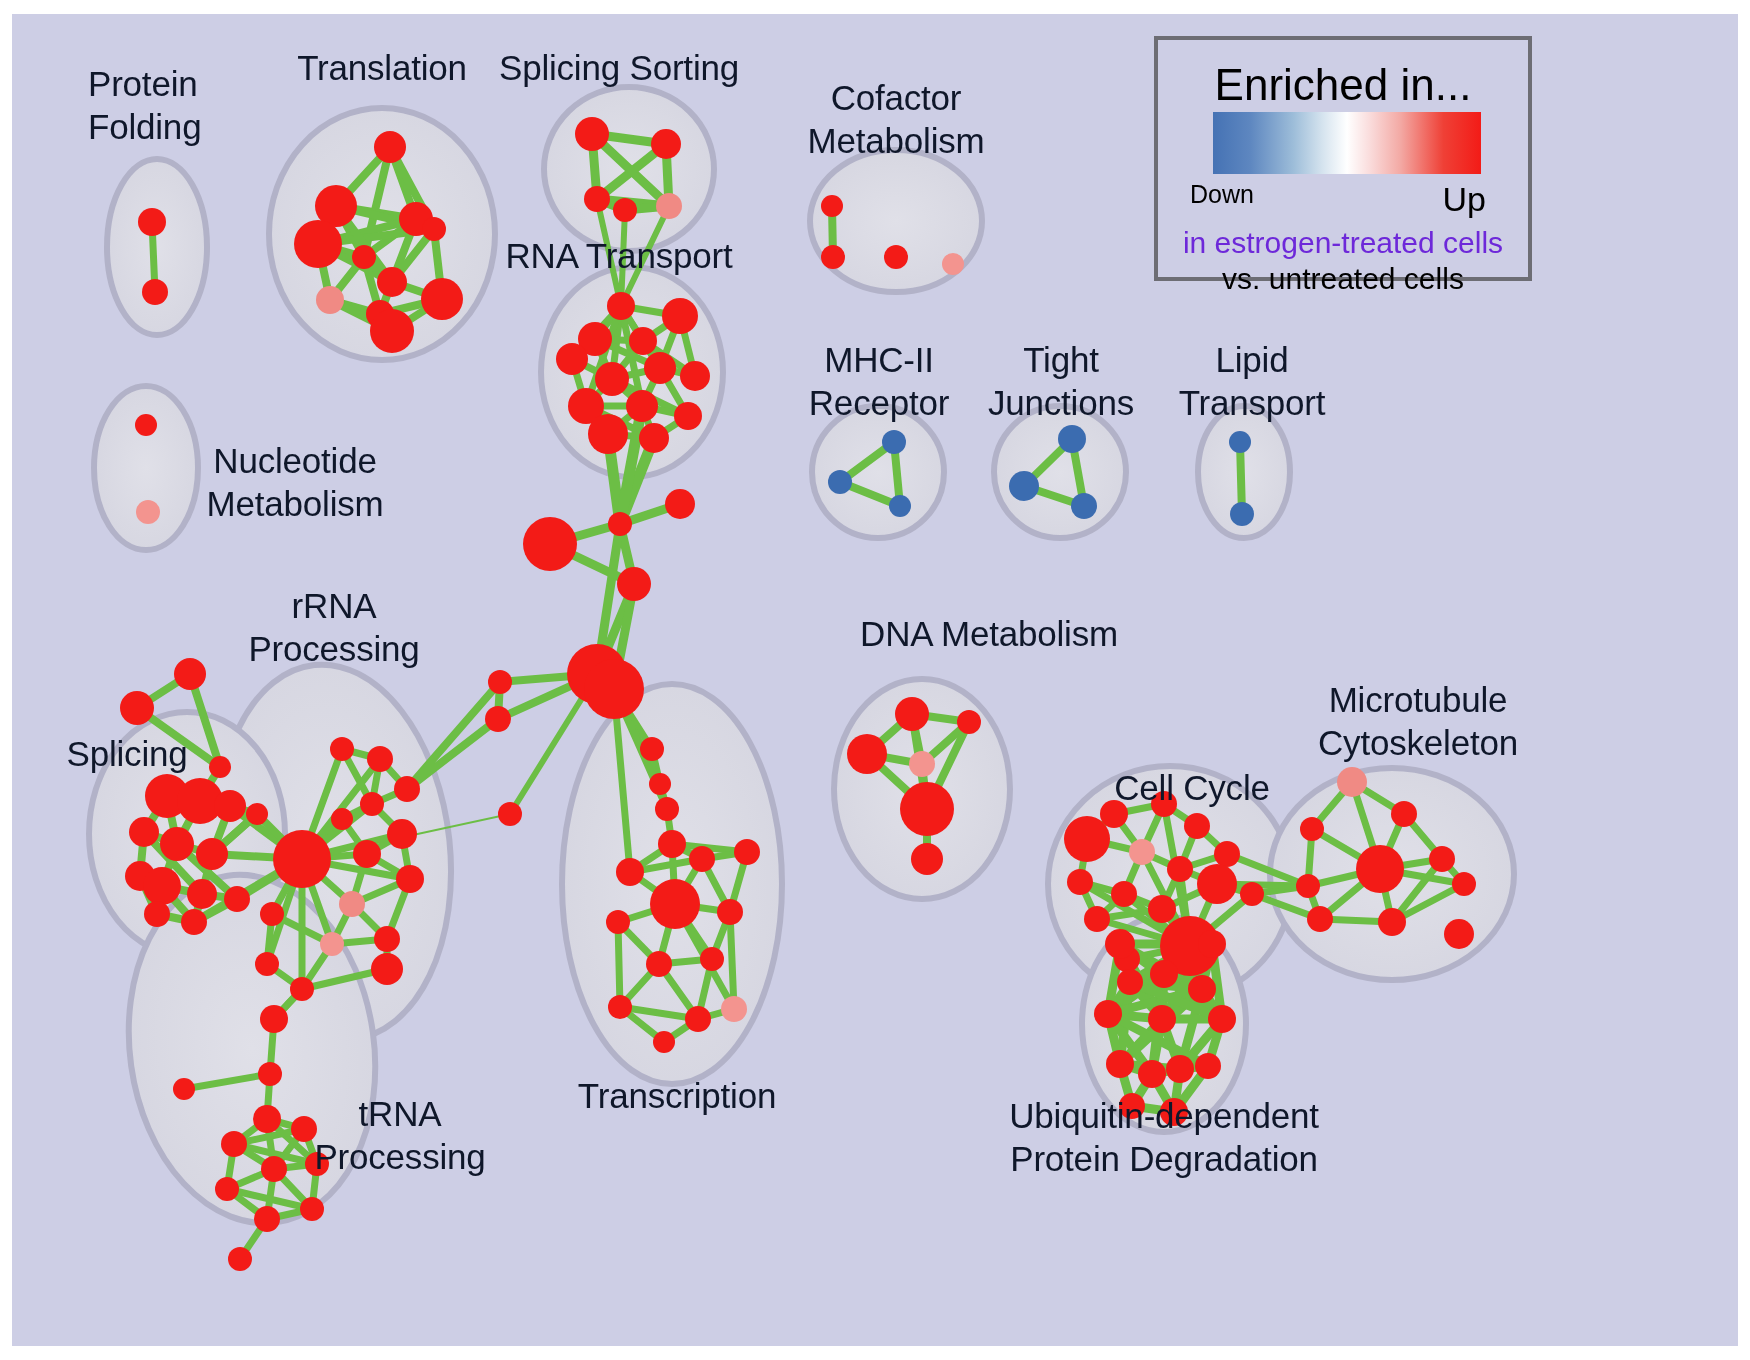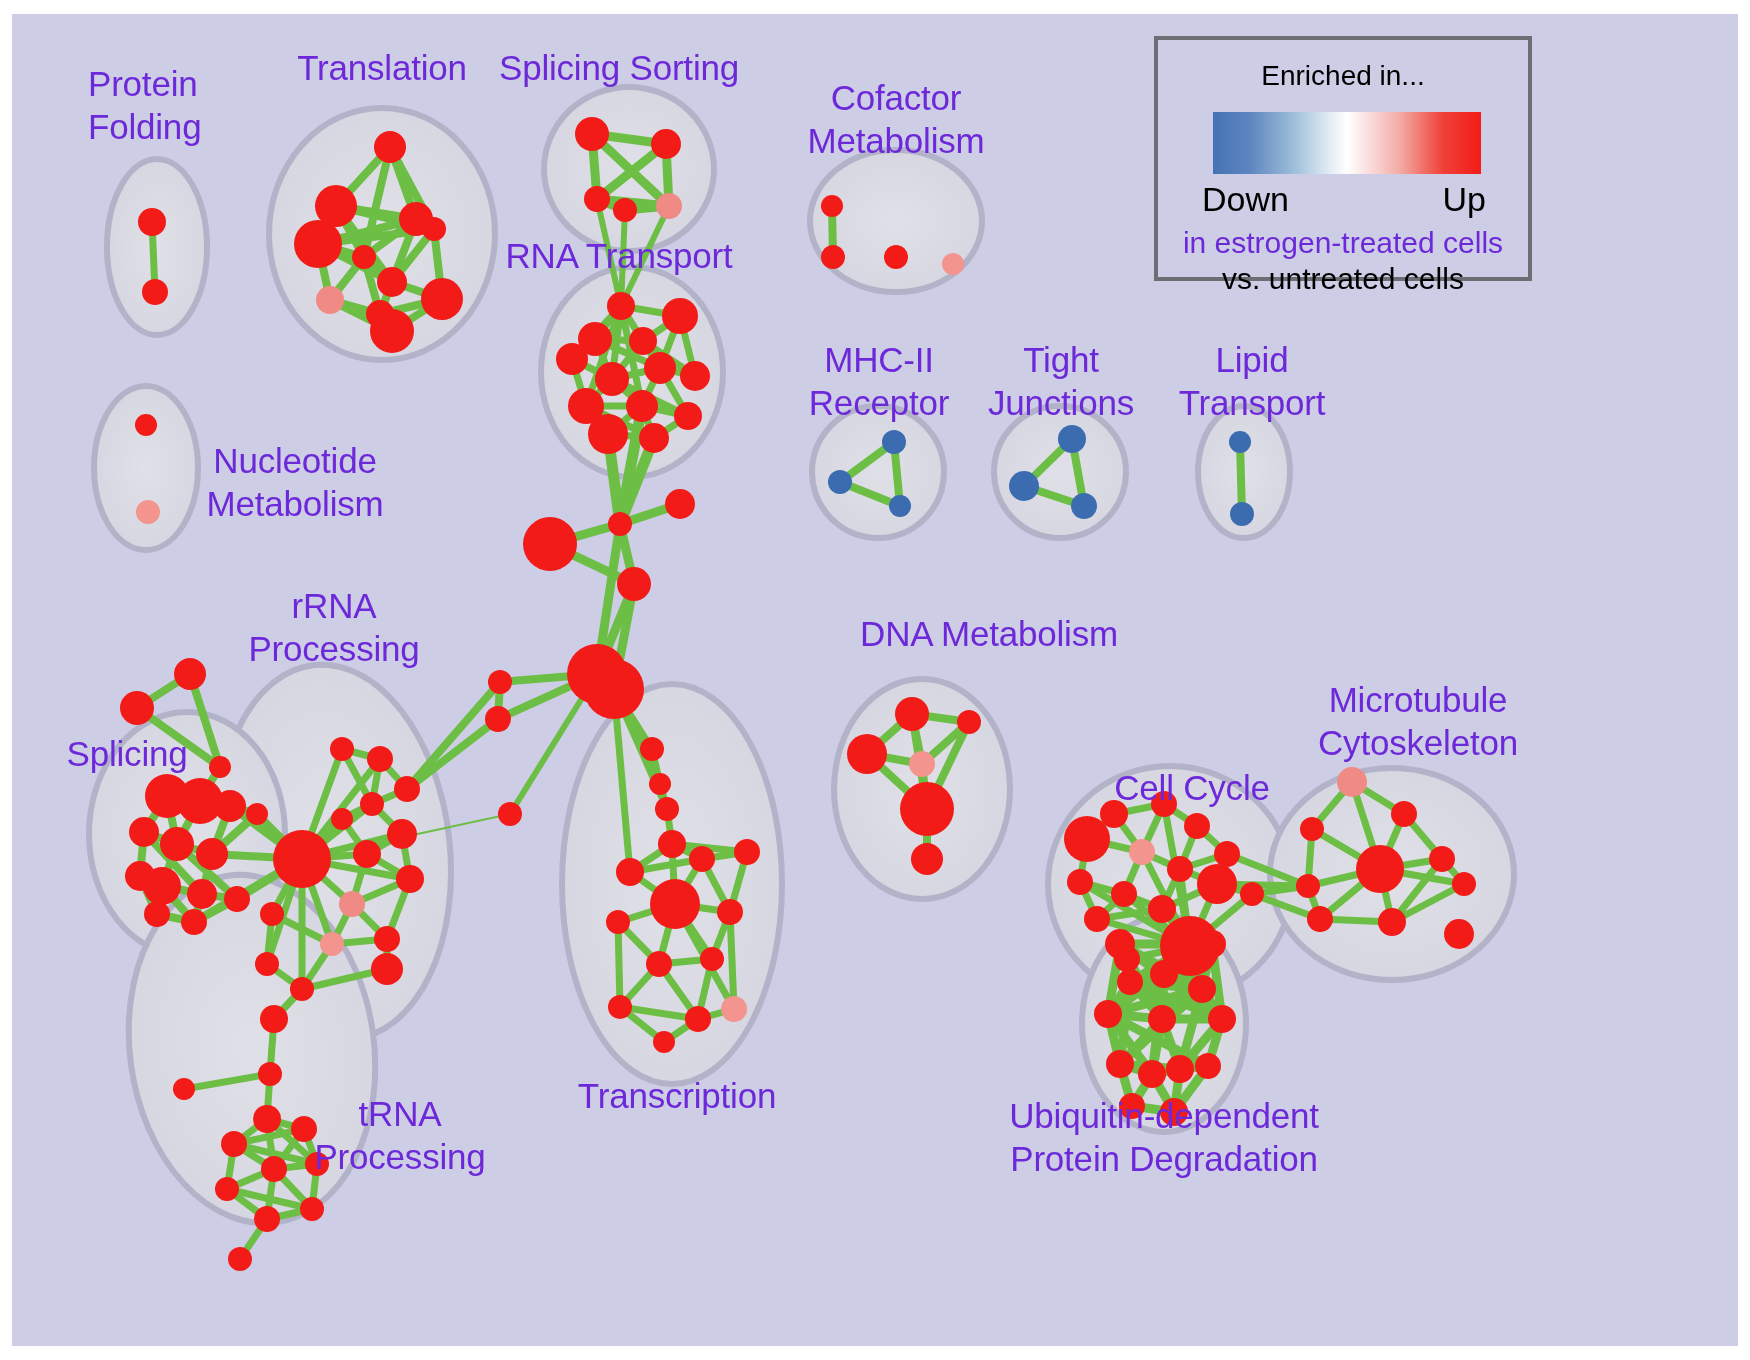--- a/index.html
+++ b/index.html
@@ -13,46 +13,46 @@
   #canvas{
     position:absolute;
     left:12px;top:14px;
     width:1726px;height:1332px;
     background:#cdcee5;
     overflow:hidden;
   }
   #net{position:absolute;left:0;top:0;width:1726px;height:1332px;}
   .lbl{
     position:absolute;
-    color:#6d28d9;
+    color:#0f172a;
     font-size:35px;
     line-height:43px;
     font-family:"Liberation Sans",sans-serif;
     white-space:pre;
     letter-spacing:-0.2px;
   }
   .lbl.ctr{text-align:center;transform:translateX(-50%);}
   .lbl.lft{text-align:left;}
   #legend{
     position:absolute;
     left:1142px;top:22px;
     width:378px;height:245px;
     background:#cdcee5;
     border:4px solid #6d6d74;
     box-sizing:border-box;
   }
   #legend .ltitle{
     position:absolute;left:0;top:20px;width:100%;
-    text-align:center;font-size:28px;color:#000;
+    text-align:center;font-size:44px;color:#000;
   }
   #gradbar{
     position:absolute;left:55px;top:72px;width:268px;height:62px;
     background:linear-gradient(to right,#4572b4 0%,#5e87c0 14%,#9dbdd9 30%,#d6e4ef 41%,#ffffff 50%,#fadede 58%,#f3a9a4 70%,#ef4036 86%,#f31b17 100%);
   }
-  #legend .lo{position:absolute;left:44px;top:140px;font-size:34px;color:#000;}
+  #legend .lo{position:absolute;left:32px;top:140px;font-size:25px;color:#000;}
   #legend .hi{position:absolute;right:42px;top:140px;font-size:34px;color:#000;}
   #legend .sub1{position:absolute;left:0;top:186px;width:100%;text-align:center;font-size:30px;color:#6d28d9;}
   #legend .sub2{position:absolute;left:0;top:222px;width:100%;text-align:center;font-size:30px;color:#000;}
 </style>
 </head>
 <body>
 
 <div id="figure">
   <div id="canvas">
 

